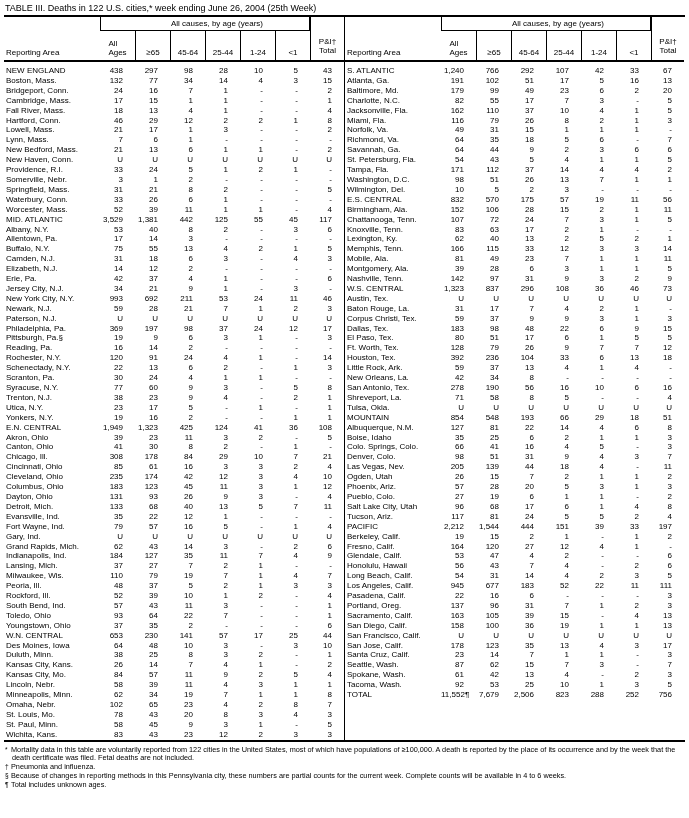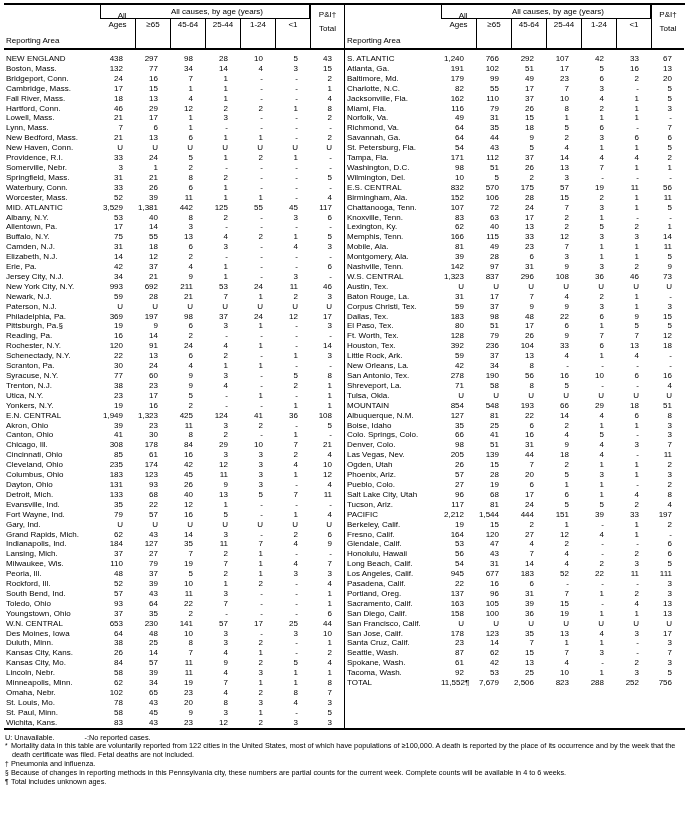--- a/index.html
+++ b/index.html
@@ -23,28 +23,28 @@
     font-size:8px;
   }
   .hdr .h-name { grid-column:1; grid-row:1/3; display:flex; align-items:flex-end; padding:0 0 3px 2px;text-align:right; }
   .hdr .h-span {
     grid-column:2/8; grid-row:1;
     border-left:1px solid #000; border-right:1px solid #000; border-bottom:1px solid #000;
     display:flex; align-items:center; justify-content:center;padding-left:24px;
   }
   .hdr .h-age {
     grid-row:2; display:flex; align-items:flex-end; justify-content:center;
-    padding-bottom:19px; border-left:1px solid #000;
-    white-space:pre-line; text-align:right; line-height:9px;
+    padding-bottom:3px; border-left:1px solid #000;
+    white-space:pre-line; text-align:left; line-height:9px;
   }
   .hdr .h-age.first { border-left:none; }
   .hdr .h-pni {
     grid-column:8; grid-row:1/3;
     display:flex; align-items:flex-end; justify-content:center;
-    padding-bottom:12px; white-space:pre-line; text-align:center; line-height:14px;
+    padding-bottom:5px; white-space:pre-line; text-align:center; line-height:9px;
   }
   .half.right .hdr .h-pni { border-right:none; }
 
   .rows { padding-top:4px; }
   .row {
     display:grid;
     grid-template-columns:96px repeat(6, 35px) 1fr;
     font-size:8px; line-height:9.9px;
   }
   .row .n { padding-left:2px; white-space:nowrap; overflow:hidden; }
@@ -53,20 +53,21 @@
 
   .foot { font-size:7.3px; line-height:8.8px; padding:4px 1px 0 1px; }
   .legend-line span.dash-part { margin-left:30px; }
   .fn { padding-left:7px; text-indent:-7px; }
   .fn .mk { display:inline-block; text-indent:0; width:6px; font-size:6.5px; vertical-align:top; }
 </style>
 </head>
 <body>
 
 <div class="page">
+  <div class="title">TABLE III. Deaths in 122 U.S. cities,* week ending June 26, 2004 (25th Week)</div>
 
   <div class="table">
     <div class="half left">
       <div class="hdr">
         <div class="h-name">Reporting Area</div>
         <div class="h-span">All causes, by age (years)</div>
         <div class="h-age first">All
 Ages</div>
         <div class="h-age">≥65</div>
         <div class="h-age">45-64</div>
@@ -1413,21 +1414,18 @@
             <div class="v">823</div>
             <div class="v">288</div>
             <div class="v">252</div>
             <div class="v">756</div>
           </div>
         </div>
     </div>
   </div>
 
   <div class="foot">
-    <div class="legend-line">
-      <span>U: Unavailable.</span><span class="dash-part">-:No reported cases.</span>
-    </div>
     <div class="fn"><span class="mk">*</span><span>Mortality data in this table are voluntarily reported from 122 cities in the United States, most of which have populations of ≥100,000. A death is reported by the place of its occurrence and by the week that the death certificate was filed. Fetal deaths are not included.</span></div>
     <div class="fn"><span class="mk">†</span><span>Pneumonia and influenza.</span></div>
     <div class="fn"><span class="mk">§</span><span>Because of changes in reporting methods in this Pennsylvania city, these numbers are partial counts for the current week. Complete counts will be available in 4 to 6 weeks.</span></div>
     <div class="fn"><span class="mk">¶</span><span>Total includes unknown ages.</span></div>
   </div>
 </div>
 
 </body></html>

